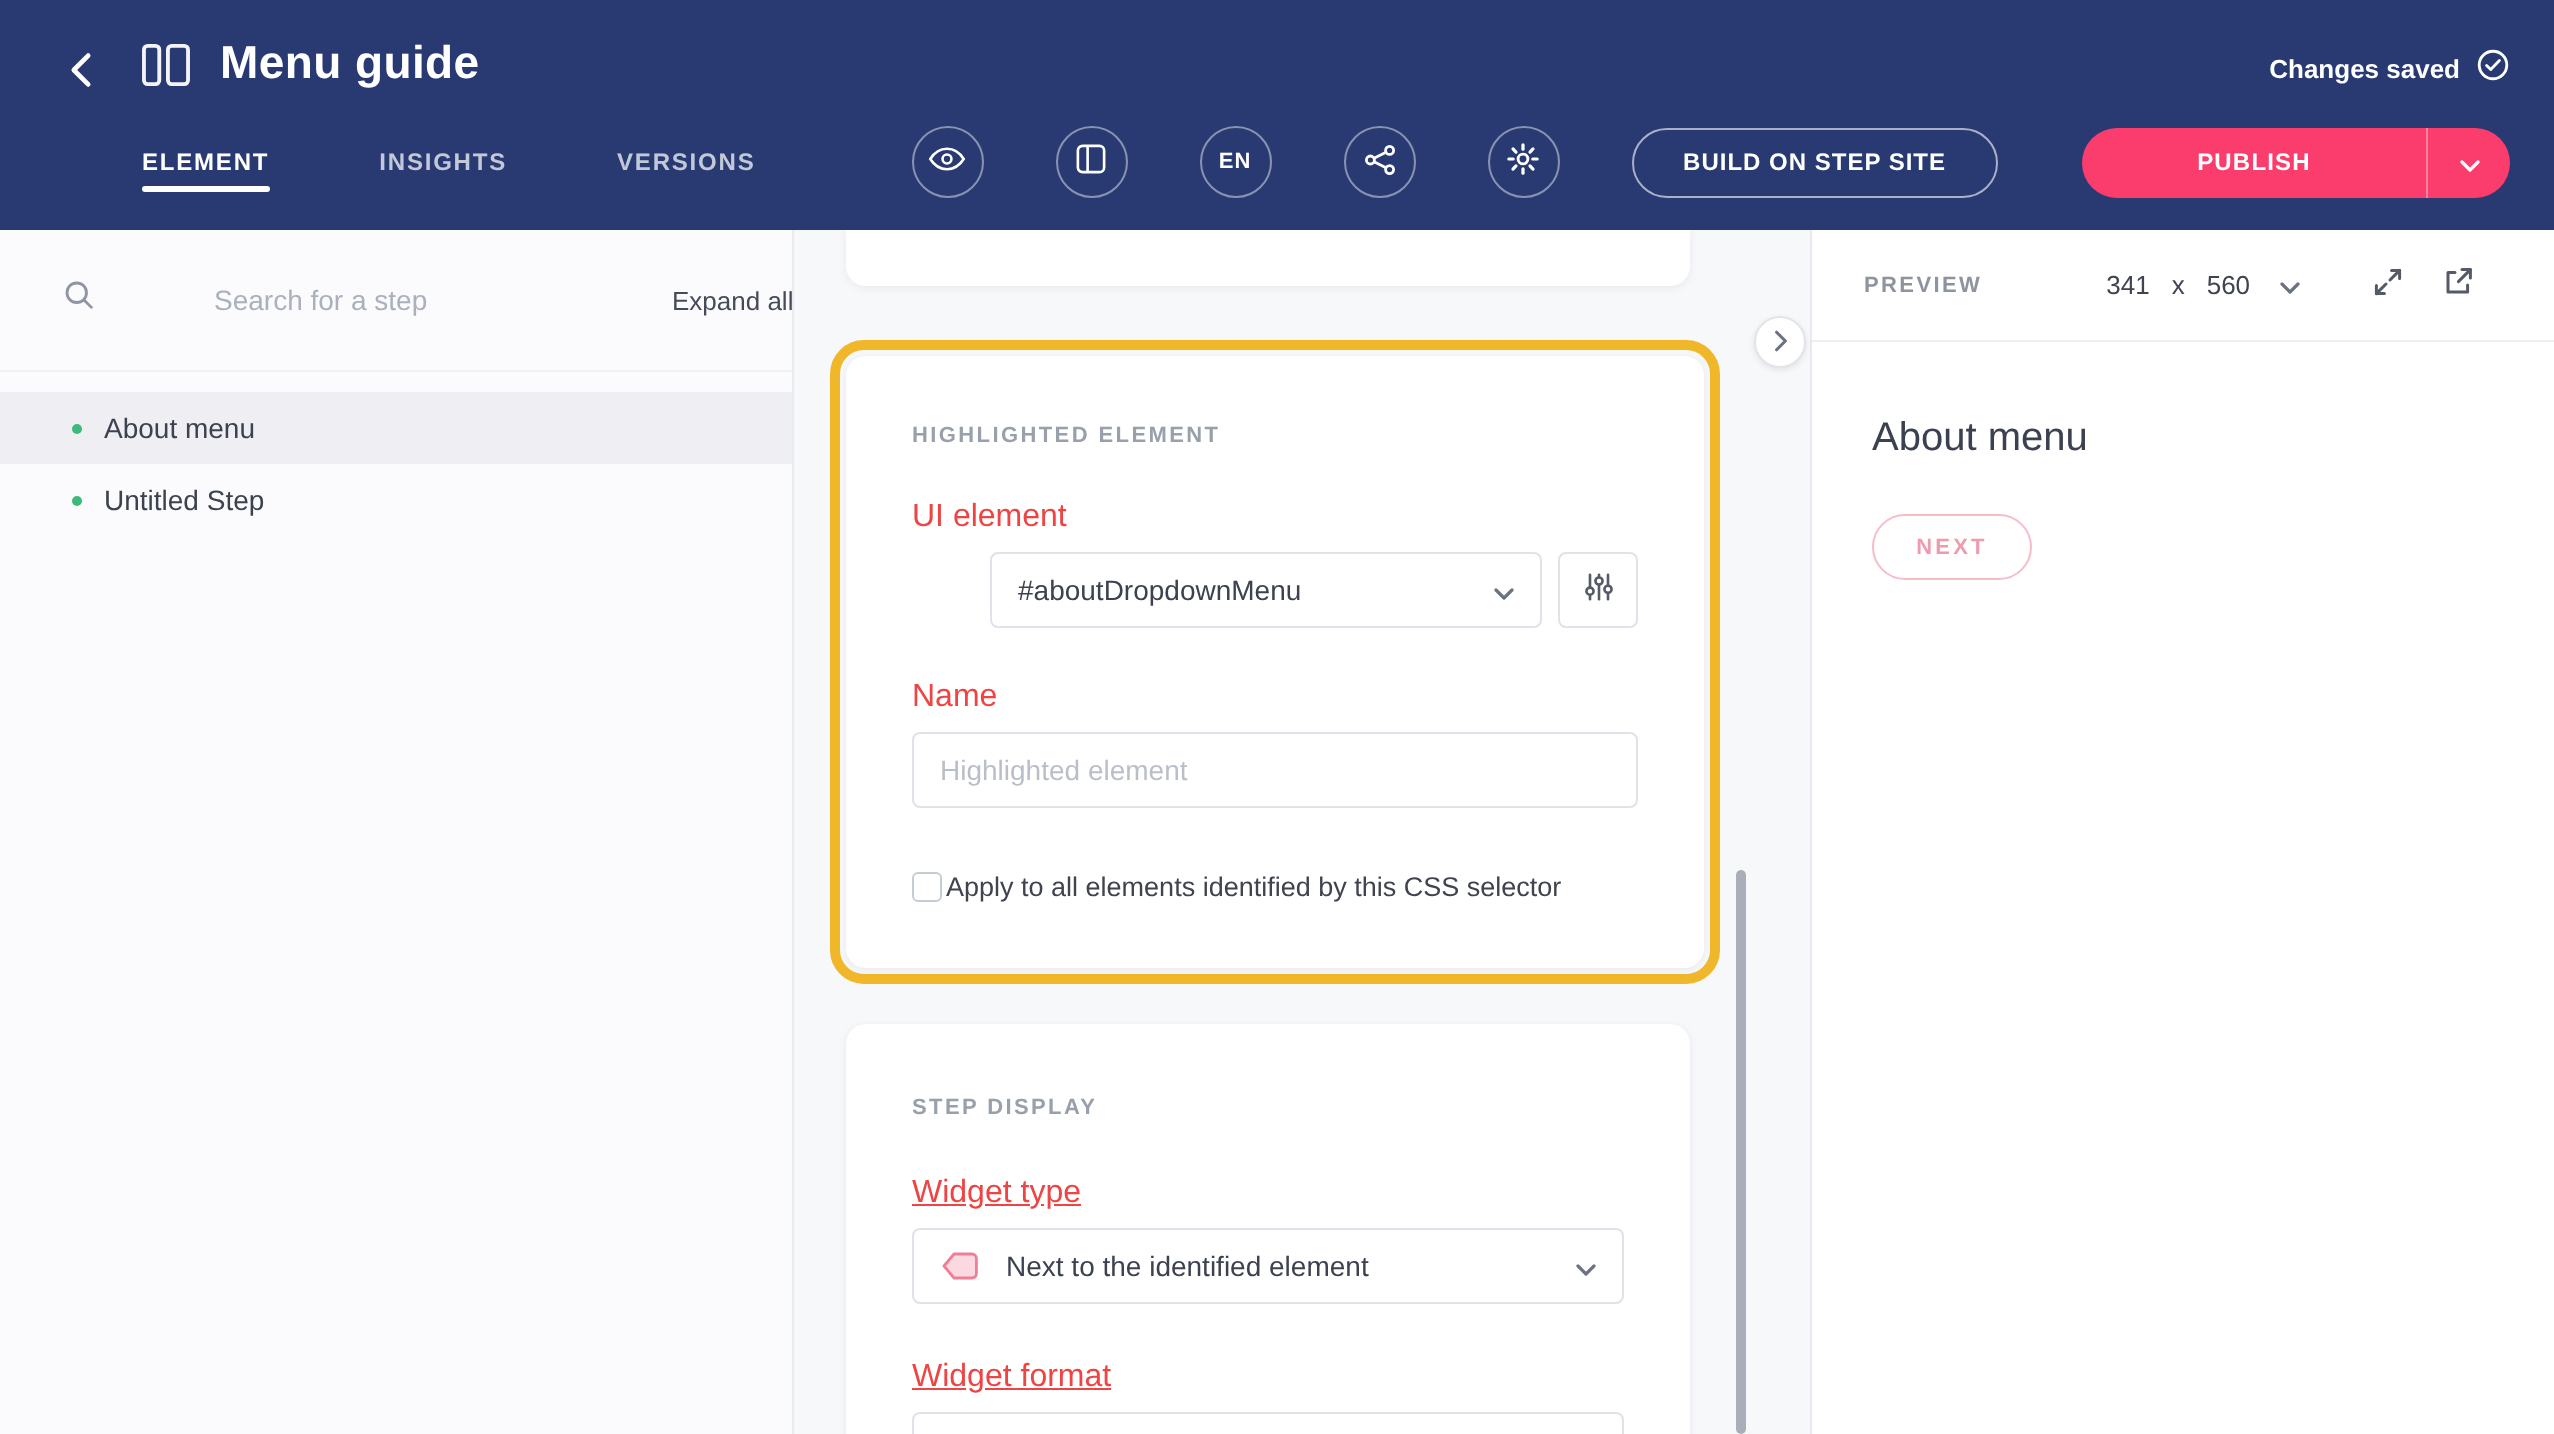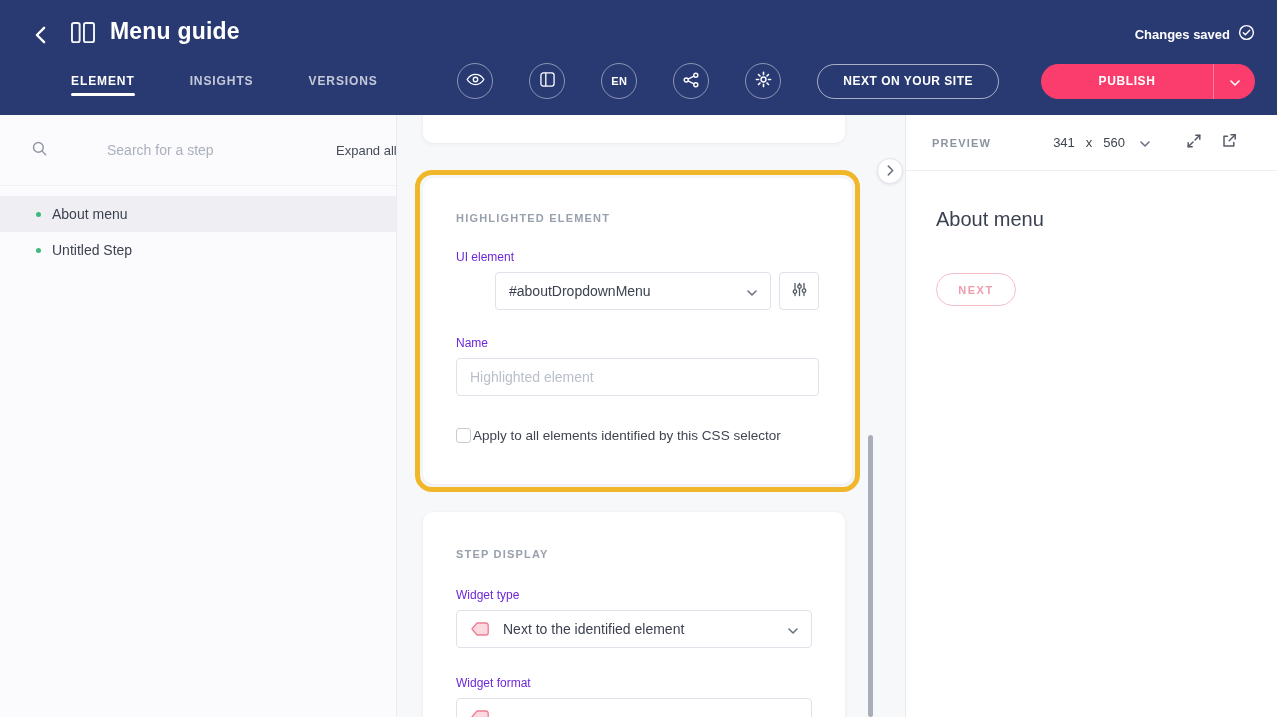--- a/index.html
+++ b/index.html
@@ -36,53 +36,53 @@
   .step-item.active { background:#efeff3; }
   .dot { width:5px; height:5px; border-radius:50%; background:#3cba7c; flex:none; }
 
   
   .editor { position:absolute; left:397px; top:115px; width:508px; height:602px; background:#f7f8fa; overflow:hidden; }
   .card { background:#fff; border-radius:10px; box-shadow:0 1px 4px rgba(35,40,70,.07); }
   .card-partial-top { position:absolute; left:26px; top:0; width:422px; height:28px; border-radius:0 0 10px 10px; }
   .hl-wrapper { position:absolute; left:18px; top:55px; width:445px; height:322px; border:5px solid #f1b72b; border-radius:17px; padding:3px; }
   .hl-card { width:100%; height:100%; padding:34px 33px 0 33px; }
   .section-title { font-size:11px; font-weight:700; letter-spacing:1.2px; color:#98a0ac; }
-  .field-label { font-size:12px; color:#6d28d9; margin-top:26px; }
+  .field-label { font-size:16px; color:#ef4444; margin-top:26px; }
   .control { height:38px; border:1px solid #dfe2e8; border-radius:4px; background:#fff; display:flex; align-items:center; padding:0 13px; font-size:14px; color:#3c4250; margin-top:8px; }
   .select { cursor:pointer; }
   .select .value { flex:1; }
   .select-row { display:flex; gap:8px; align-items:flex-start;padding-left:39px; }
   .select-row .select { flex:1; }
   .icon-btn { width:40px; height:38px; border:1px solid #dfe2e8; border-radius:4px; background:#fff; color:#555b66; display:flex; align-items:center; justify-content:center; cursor:pointer; margin-top:8px; flex:none; }
   .text-input { width:100%; height:38px; border:1px solid #dfe2e8; border-radius:4px; background:#fff; padding:0 13px; font-size:14px; color:#3c4250; margin-top:8px; outline:none; font-family:inherit; }
   .text-input::placeholder { color:#b9bfc9; }
   .checkbox-row { display:flex; align-items:center; gap:2px; margin-top:32px; }
   .checkbox { width:15px; height:15px; border:1px solid #c6ccd5; border-radius:3px; background:#fff; flex:none; cursor:pointer; }
   .checkbox-label { font-size:13.5px; color:#3f4450; }
   .chev { color:#6b7280; flex:none; }
   .step-card { position:absolute; left:26px; top:397px; width:422px; height:330px; padding:36px 33px 0 33px; }
-  .field-label.first-gap { margin-top:28px; }
+  .field-label.first-gap { margin-top:28px;text-decoration:underline; }
   .widget-icon { flex:none; margin-right:13px; display:flex; }
   .scroll-thumb { position:absolute; left:471px; top:320px; width:5px; height:282px; border-radius:3px; background:#a9aeb8; cursor:pointer; }
 
   
   .collapse-btn { position:absolute; left:877px; top:158px; width:26px; height:26px; border-radius:50%; background:#fff; border:1px solid #e2e4ea; box-shadow:0 1px 3px rgba(0,0,0,.09); color:#6b7280; display:flex; align-items:center; justify-content:center; cursor:pointer; z-index:20; }
 
   
   .preview { position:absolute; left:905px; top:115px; width:372px; height:602px; background:#fff; border-left:1px solid #e7e9ee; }
   .preview-header { height:56px; border-bottom:1px solid #eceef2; display:flex; align-items:center; padding:0 40px 0 26px; }
   .preview-title { font-size:11px; font-weight:700; letter-spacing:1.2px; color:#8d94a0; }
   .size-select { display:flex; align-items:center; gap:11px; margin-left:62px; font-size:13px; color:#3f4450; cursor:pointer; }
   .size-select .chev { margin-left:4px; }
   .ph-spacer { flex:1; }
   .ph-icon { background:none; border:none; color:#555b66; cursor:pointer; display:flex; align-items:center; justify-content:center; padding:0; }
   .ph-icon + .ph-icon { margin-left:19px; }
   .preview-body { padding:37px 30px 0 30px; }
   .preview-step-title { font-size:20px; color:#3b4150; }
-  .next-btn { margin-top:42px; width:80px; height:33px; border-radius:17px; border:1.5px solid #f6bdc9; background:#fff; color:#ee9cad; font-size:11px; font-weight:700; letter-spacing:1.6px; cursor:pointer; font-family:inherit; display:flex; align-items:center; justify-content:center; }
+  .next-btn { margin-top:26px; width:80px; height:33px; border-radius:17px; border:1.5px solid #f6bdc9; background:#fff; color:#ee9cad; font-size:11px; font-weight:700; letter-spacing:1.6px; cursor:pointer; font-family:inherit; display:flex; align-items:center; justify-content:center; }
 </style>
 </head>
 <body>
 
 <div class="app">
 
   <header class="topbar">
     <button class="back-btn">
       <span><svg viewBox="0 0 12 20" width="11" height="18" fill="none" stroke="currentColor" stroke-width="2.6" stroke-linecap="round" stroke-linejoin="round">
             <path d="M10 2L2 10l8 8"></path>
@@ -143,21 +143,21 @@
                 <line x1="9" y1="14.2" x2="9" y2="16.5"></line>
                 <line x1="1.5" y1="9" x2="3.8" y2="9"></line>
                 <line x1="14.2" y1="9" x2="16.5" y2="9"></line>
                 <line x1="3.7" y1="3.7" x2="5.3" y2="5.3"></line>
                 <line x1="12.7" y1="12.7" x2="14.3" y2="14.3"></line>
                 <line x1="12.7" y1="5.3" x2="14.3" y2="3.7"></line>
                 <line x1="3.7" y1="14.3" x2="5.3" y2="12.7"></line>
               </g>
             </svg></span>
       </button>
-      <button class="build-btn">NEXT ON YOUR SITE</button>
+      <button class="build-btn">BUILD ON STEP SITE</button>
       <div class="publish-split">
         <button class="pub-main">PUBLISH</button>
         <button class="pub-caret">
           <span><svg viewBox="0 0 10 6" width="10" height="6" fill="none" stroke="currentColor" stroke-width="1.6" stroke-linecap="round" stroke-linejoin="round">
                 <path d="M1 1l4 4 4-4"></path>
               </svg></span>
         </button>
       </div>
     </div>
   </header>

